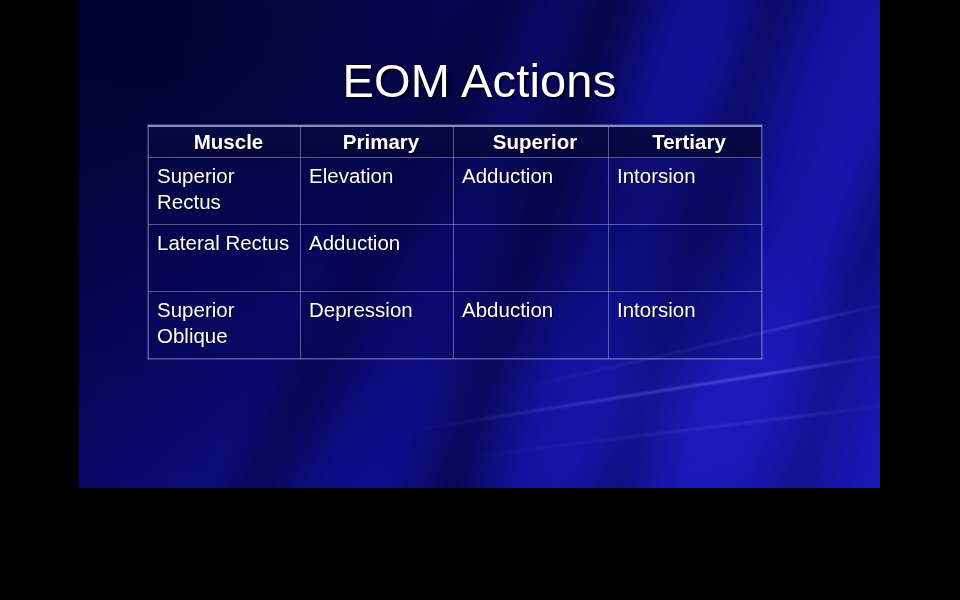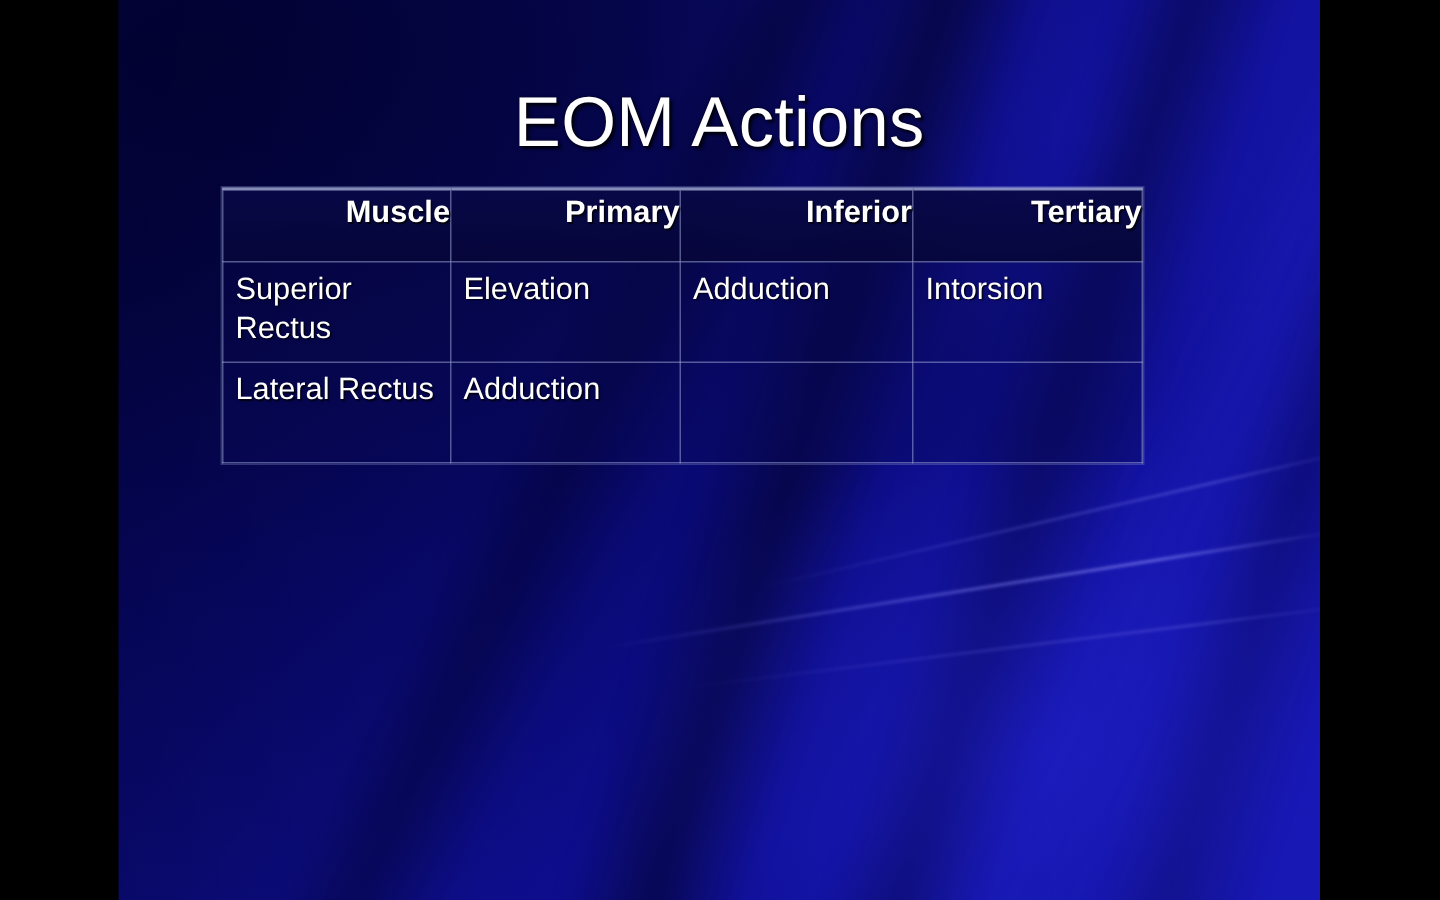--- a/index.html
+++ b/index.html
@@ -31,21 +31,21 @@
   }
   .pillarbox.left  { left: 0;  width: 79px; }
   .pillarbox.right { right: 0; width: 80px; }
 
   
   #slide-canvas {
     position: absolute;
     left: 79px;
     top: 0;
     width: 801px;
-    height: 600px;
+    height: 488px;
     overflow: hidden;
     background: #0a0a6e;
     z-index: 10;
   }
 
   
   .bg-base {
     position: absolute;
     inset: 0;
     background:
@@ -174,26 +174,25 @@
     text-shadow: 1px 1px 1px rgba(0,0,0,0.85);
     background-clip: padding-box;
   }
 
   #eom-table thead th {
     height: 30px;
     font-size: 20.5px;
     font-weight: bold;
     vertical-align: middle;
     padding-top: 0;
-    padding-bottom: 17px;
+    padding-bottom: 0;
     background:
       linear-gradient(180deg, rgba(8,8,70,0.92) 0%, rgba(6,6,58,0.94) 100%);
     border-top: 2px solid rgba(176,186,226,0.75);
     border-bottom: 1px solid rgba(150,160,210,0.55);
-    text-align: right;
   }
 
   #eom-table tbody td {
     height: 59px;
     font-size: 20.5px;
     font-weight: 400;
     line-height: 1.27;
     padding-top: 5px;
     background: rgba(10,10,92,0.34);
   }
@@ -232,33 +231,39 @@
       <colgroup>
         <col class="c-muscle">
         <col class="c-primary">
         <col class="c-secondary">
         <col class="c-tertiary">
       </colgroup>
       <thead>
         <tr>
           <th>Muscle</th>
           <th>Primary</th>
-          <th>Inferior</th>
+          <th>Superior</th>
           <th>Tertiary</th>
         </tr>
       </thead>
       <tbody>
         <tr>
           <td>Superior Rectus</td>
           <td>Elevation</td>
           <td>Adduction</td>
           <td>Intorsion</td>
         </tr>
         <tr>
           <td>Lateral Rectus</td>
           <td>Adduction</td>
           <td class="cell-empty"></td>
           <td class="cell-empty"></td>
         </tr>
+        <tr>
+          <td>Superior Oblique</td>
+          <td>Depression</td>
+          <td>Abduction</td>
+          <td>Intorsion</td>
+        </tr>
       </tbody>
     </table>
   </div>
 </div>
 
 </body></html>

